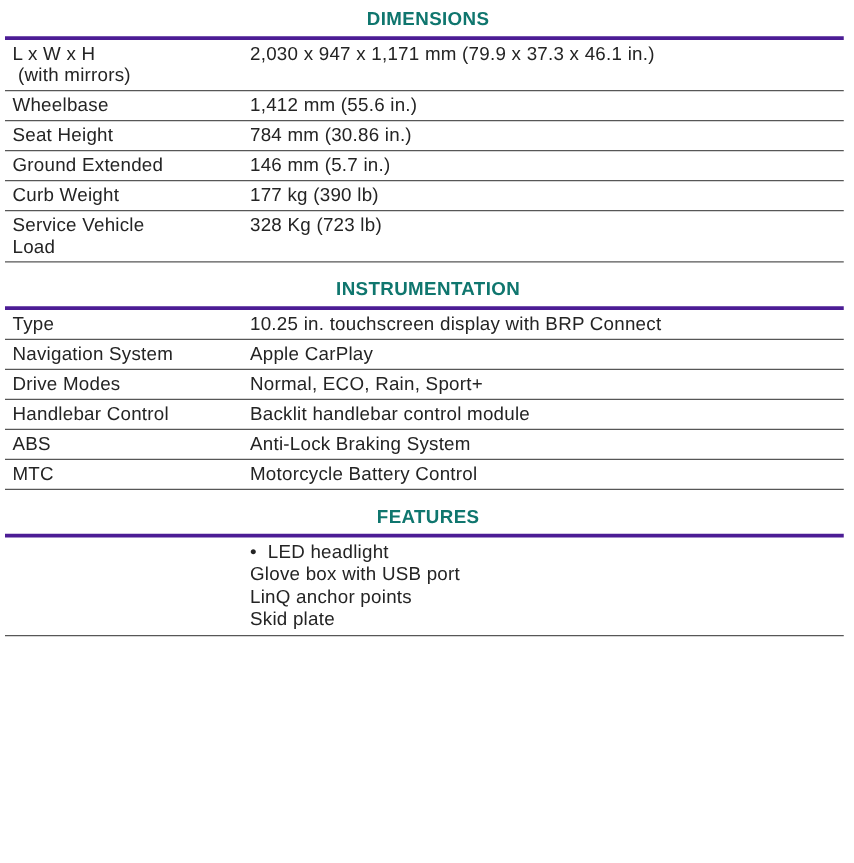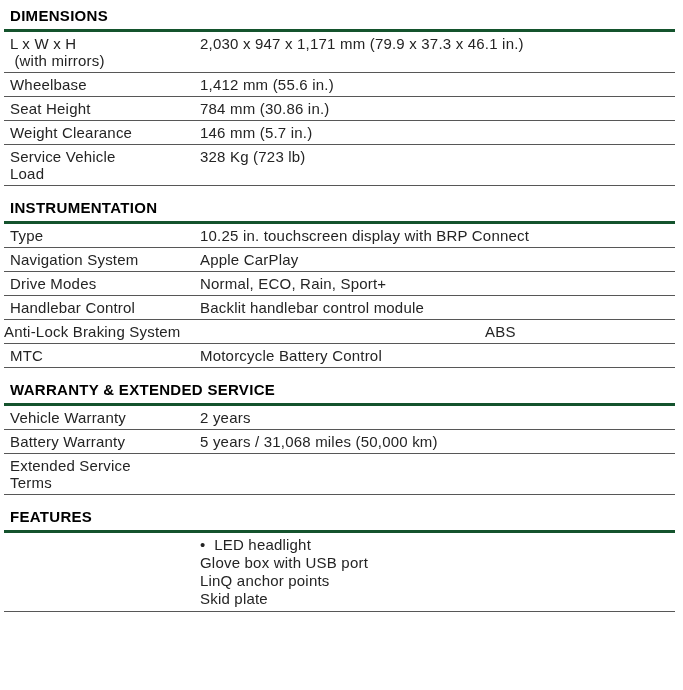--- a/index.html
+++ b/index.html
@@ -20,23 +20,24 @@
     padding: 2px 8px 0 4px;
   }
   .section { margin: 0; }
   .sec-title {
     margin: 0;
     padding: 13px 0 5px 6px;
     font-size: 15px;
     font-weight: 700;
     line-height: 17px;
     letter-spacing: 0.3px;
-    color: #000000;
-    border-bottom: 3px solid #14532d;
+    color: #0f766e;
+    border-bottom: 3px solid #4c1d95;
     white-space: pre-wrap;
+    text-align: center;
   }
   .section:first-child .sec-title { padding-top: 5px; }
   .row {
     display: flex;
     align-items: flex-start;
     border-bottom: 1px solid #575757;
     padding: 3px 0 3px 0;
   }
   .cell {
     font-size: 15px;
@@ -70,22 +71,26 @@
     </div>
     <div class="row">
       <div class="cell label">Wheelbase</div>
       <div class="cell value">1,412 mm (55.6 in.)</div>
     </div>
     <div class="row">
       <div class="cell label">Seat Height</div>
       <div class="cell value">784 mm (30.86 in.)</div>
     </div>
     <div class="row">
-      <div class="cell label">Weight Clearance</div>
+      <div class="cell label">Ground Extended</div>
       <div class="cell value">146 mm (5.7 in.)</div>
+    </div>
+    <div class="row">
+      <div class="cell label">Curb Weight</div>
+      <div class="cell value">177 kg (390 lb)</div>
     </div>
     <div class="row">
       <div class="cell label">Service Vehicle
 Load</div>
       <div class="cell value">328 Kg (723 lb)</div>
     </div>
   </div>
 
   <div class="section">
     <h2 class="sec-title">INSTRUMENTATION</h2>
@@ -102,45 +107,29 @@
       <div class="cell value">Normal, ECO, Rain, Sport+</div>
     </div>
     <div class="row">
       <div class="cell label">Handlebar Control</div>
       <div class="cell value">Backlit handlebar control module</div>
     </div>
   </div>
 
   <div class="section">
     <div class="row">
+      <div class="cell label">ABS</div>
       <div class="cell value">Anti-Lock Braking System</div>
-      <div class="cell label">ABS</div>
     </div>
     <div class="row">
       <div class="cell label">MTC</div>
       <div class="cell value">Motorcycle Battery Control</div>
     </div>
   </div>
 
-  <div class="section">
-    <h2 class="sec-title">WARRANTY &amp; EXTENDED SERVICE</h2>
-    <div class="row">
-      <div class="cell label">Vehicle Warranty</div>
-      <div class="cell value">2 years</div>
-    </div>
-    <div class="row">
-      <div class="cell label">Battery Warranty</div>
-      <div class="cell value">5 years / 31,068 miles (50,000 km)</div>
-    </div>
-    <div class="row">
-      <div class="cell label">Extended Service
-Terms</div>
-      <div class="cell value"></div>
-    </div>
-  </div>
 
   <div class="section">
     <h2 class="sec-title">FEATURES</h2>
     <div class="row features-row">
       <div class="cell label"></div>
       <div class="cell value">•  LED headlight
 Glove box with USB port
 LinQ anchor points
 Skid plate</div>
     </div>

